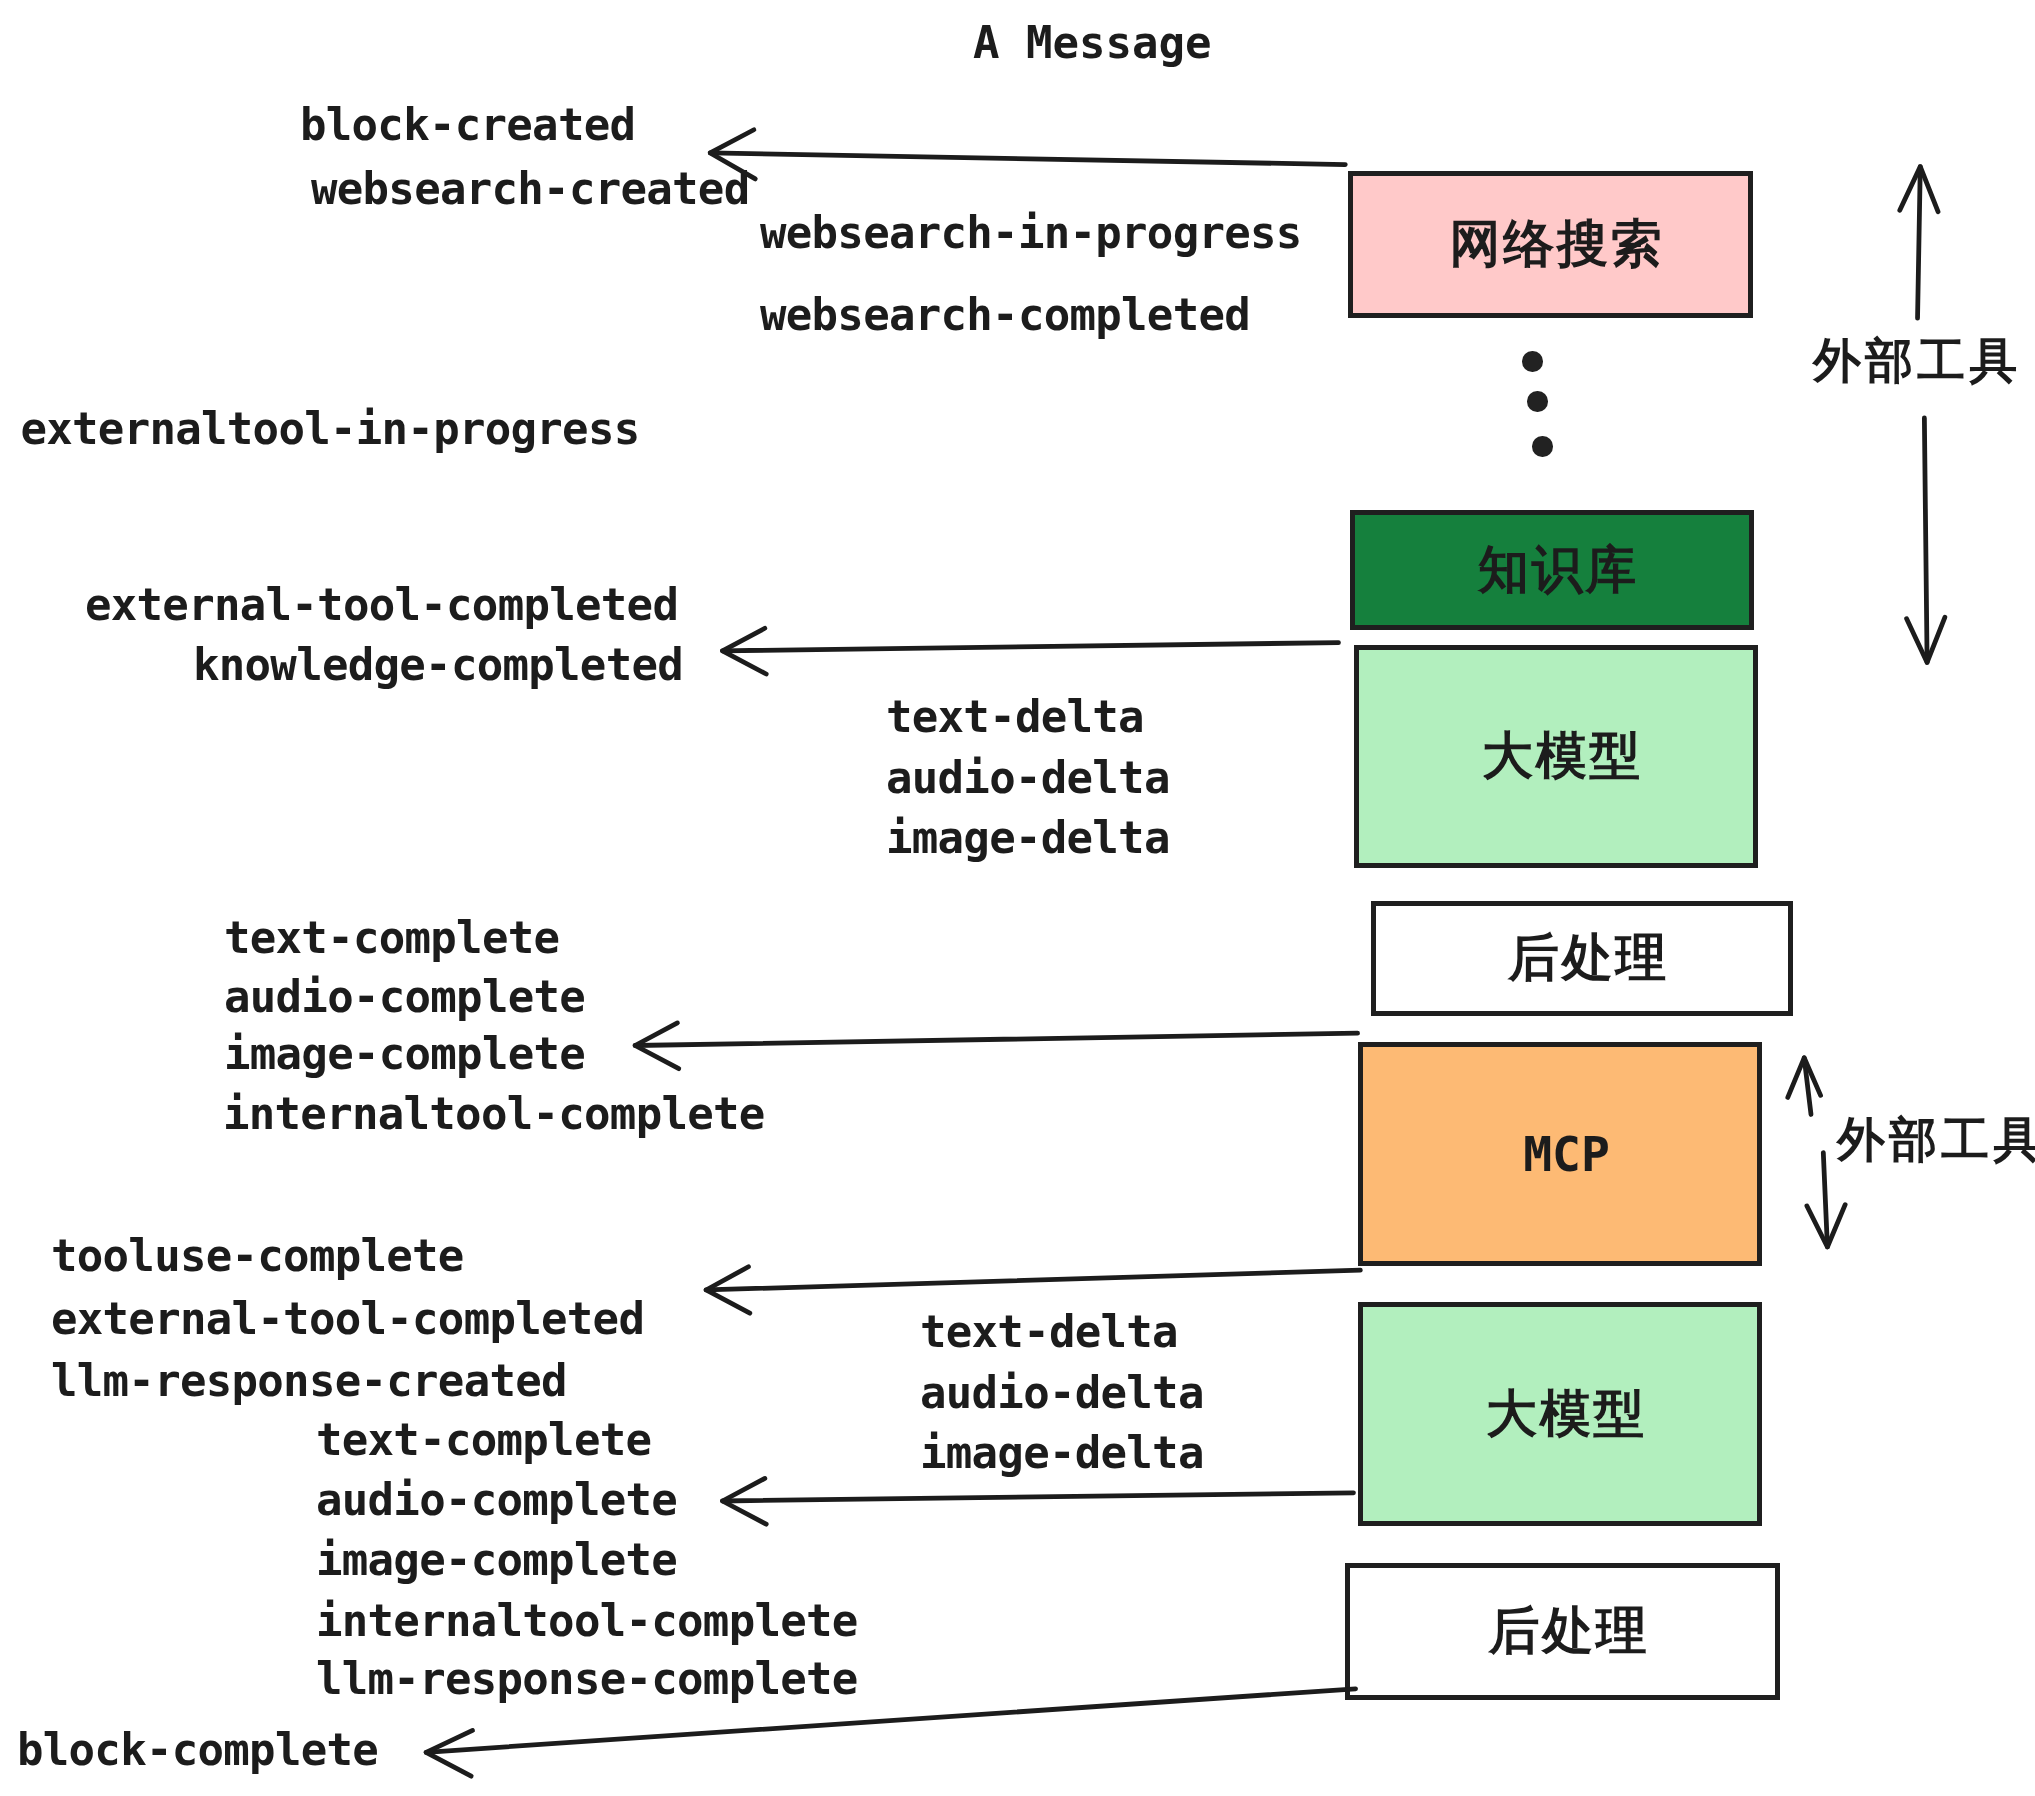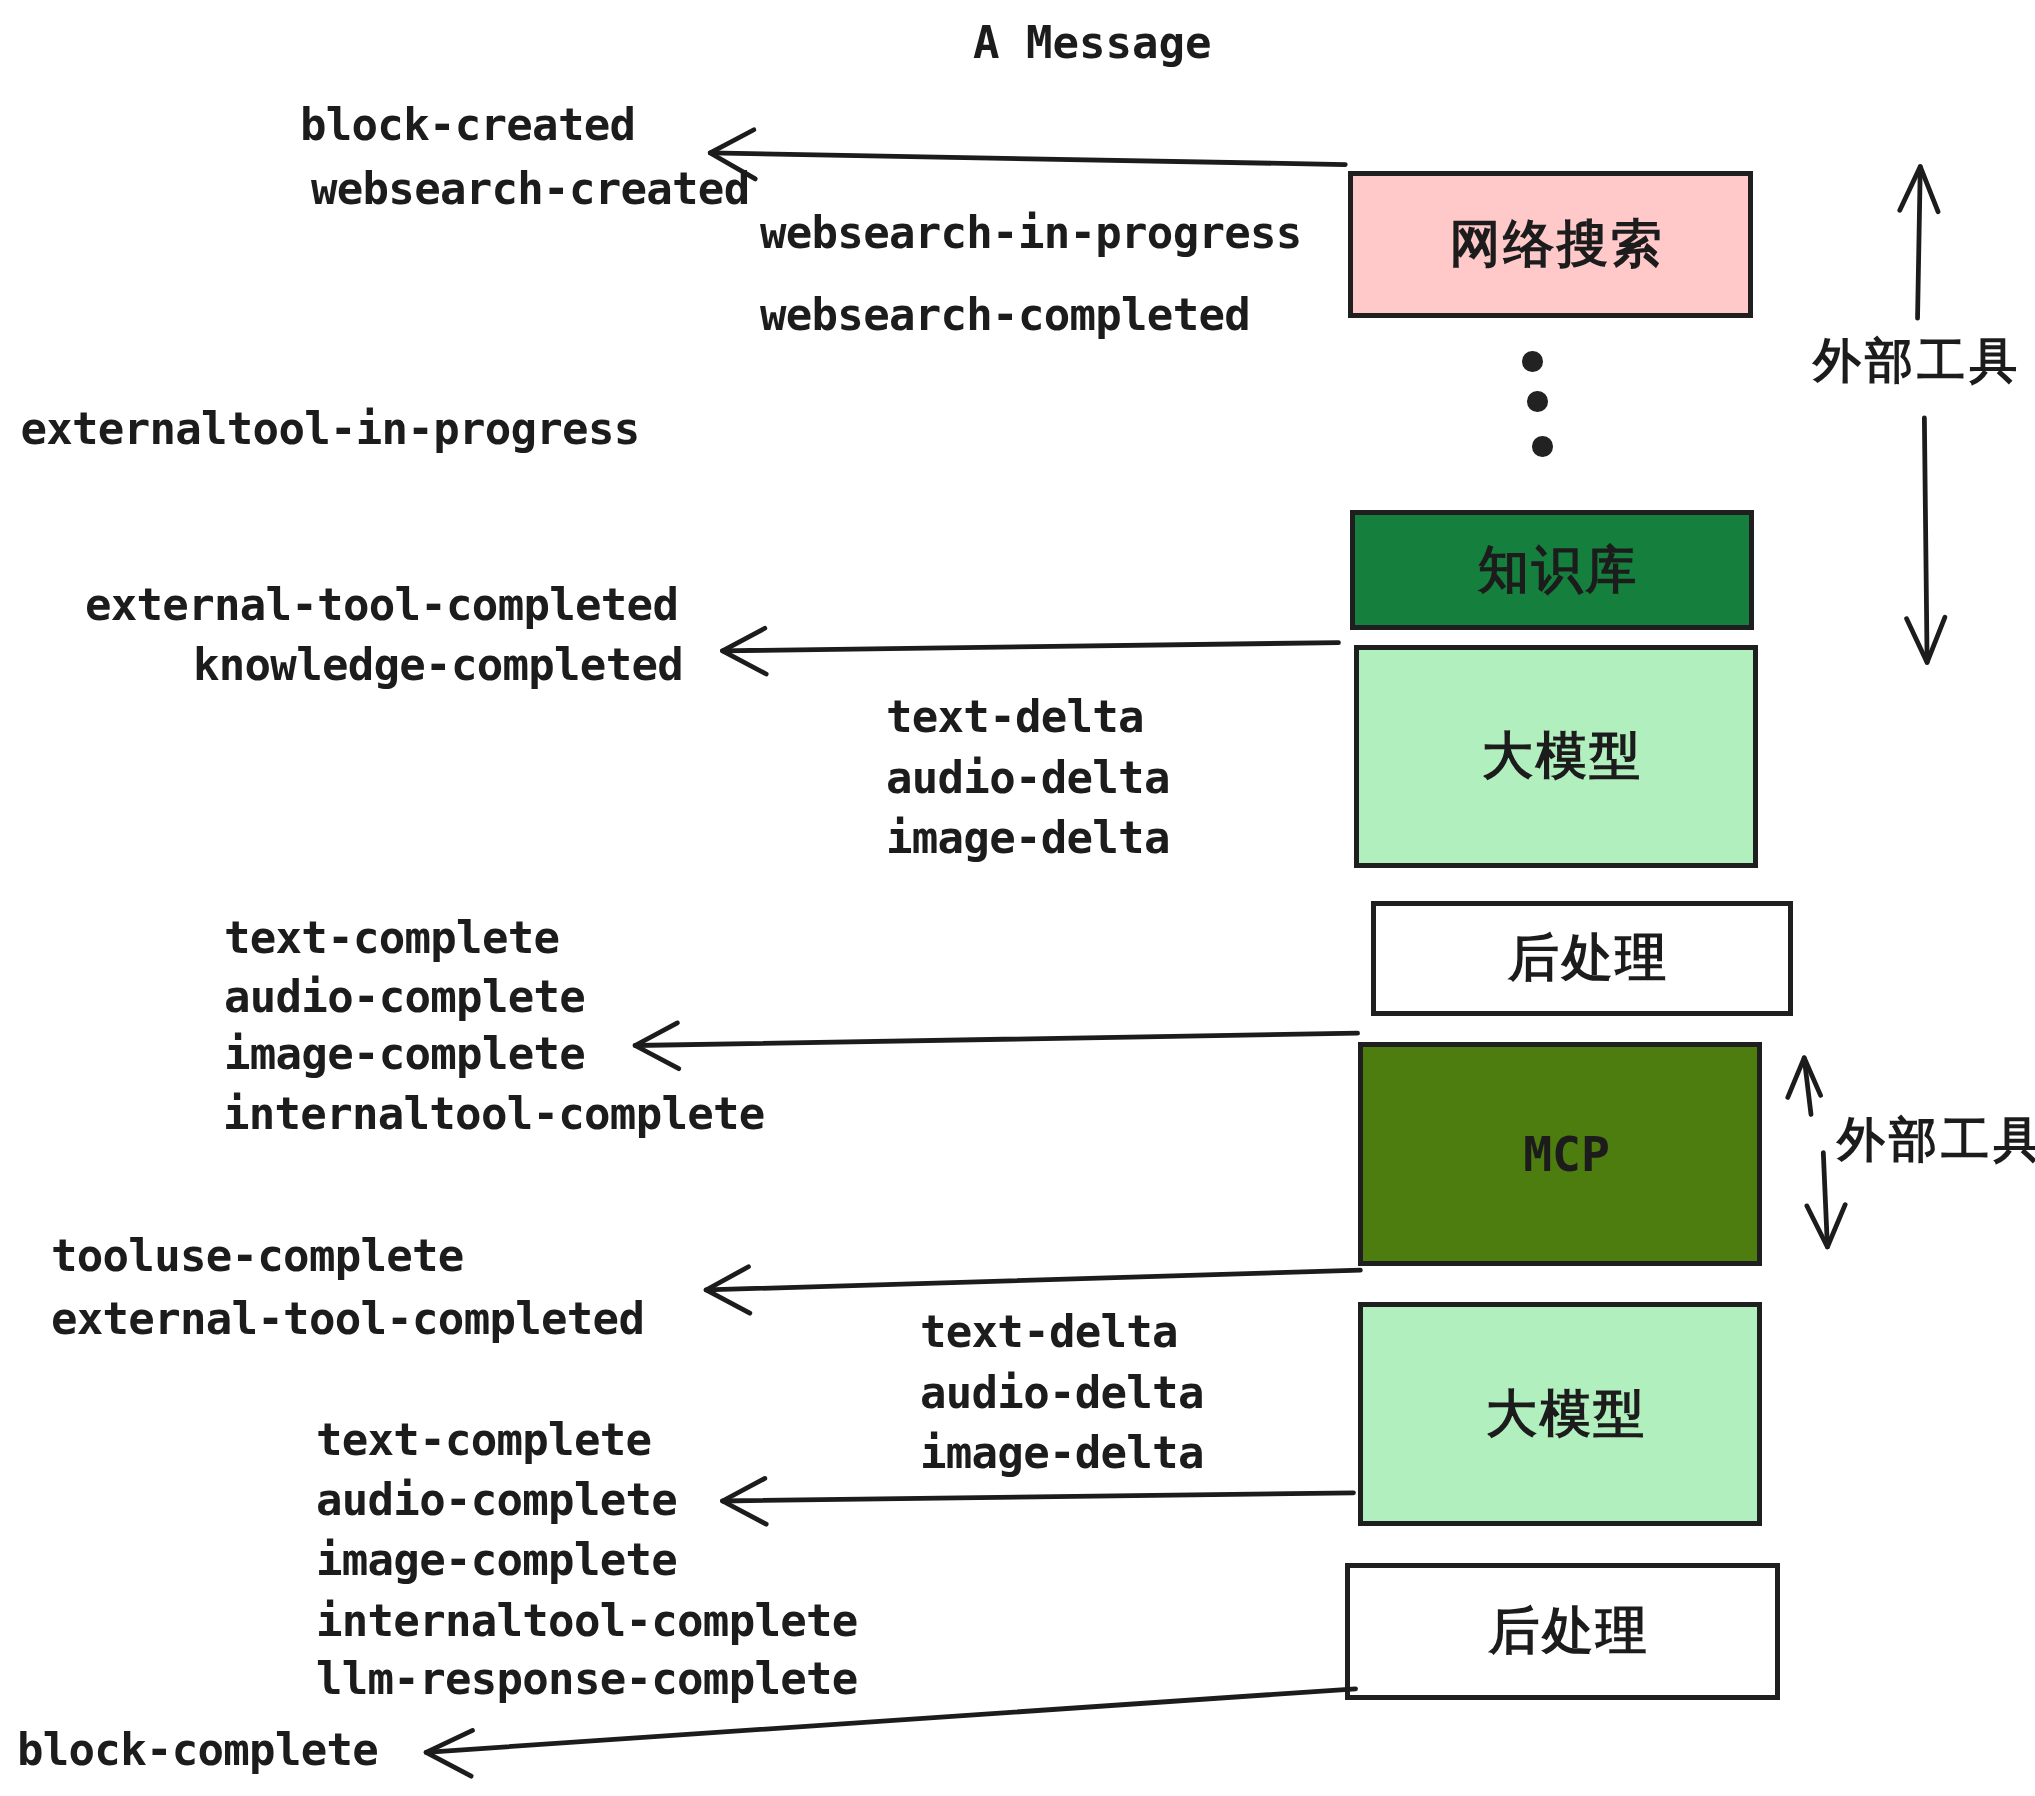--- a/index.html
+++ b/index.html
@@ -56,21 +56,21 @@
   </div>
 
   <div class="box" style="left:1354px;top:645px;width:404px;height:223px;background:#b2efbe;">
     <span class="boxlabel">大模型</span>
   </div>
 
   <div class="box" style="left:1371px;top:901px;width:422px;height:115px;background:#ffffff;">
     <span class="boxlabel">后处理</span>
   </div>
 
-  <div class="box" style="left:1358px;top:1042px;width:404px;height:224px;background:#4d7c0f;">
+  <div class="box" style="left:1358px;top:1042px;width:404px;height:224px;background:#fdba74;">
     <span class="mcplabel">MCP</span>
   </div>
 
   <div class="box" style="left:1358px;top:1302px;width:404px;height:224px;background:#b2efbe;">
     <span class="boxlabel">大模型</span>
   </div>
 
   <div class="box" style="left:1345px;top:1563px;width:435px;height:137px;background:#ffffff;">
     <span class="boxlabel">后处理</span>
   </div>
@@ -87,20 +87,21 @@
   <div class="ev" style="left:193px;top:642px;">knowledge-completed</div>
   <div class="ev" style="left:886px;top:694px;">text-delta</div>
   <div class="ev" style="left:886px;top:755px;">audio-delta</div>
   <div class="ev" style="left:886px;top:815px;">image-delta</div>
   <div class="ev" style="left:224px;top:915px;">text-complete</div>
   <div class="ev" style="left:224px;top:974px;">audio-complete</div>
   <div class="ev" style="left:224px;top:1031px;">image-complete</div>
   <div class="ev" style="left:223px;top:1091px;">internaltool-complete</div>
   <div class="ev" style="left:51px;top:1233px;">tooluse-complete</div>
   <div class="ev" style="left:51px;top:1296px;">external-tool-completed</div>
+  <div class="ev" style="left:51px;top:1358px;">llm-response-created</div>
   <div class="ev" style="left:920px;top:1309px;">text-delta</div>
   <div class="ev" style="left:920px;top:1370px;">audio-delta</div>
   <div class="ev" style="left:920px;top:1430px;">image-delta</div>
   <div class="ev" style="left:316px;top:1417px;">text-complete</div>
   <div class="ev" style="left:316px;top:1477px;">audio-complete</div>
   <div class="ev" style="left:316px;top:1537px;">image-complete</div>
   <div class="ev" style="left:316px;top:1598px;">internaltool-complete</div>
   <div class="ev" style="left:316px;top:1656px;">llm-response-complete</div>
   <div class="ev" style="left:17px;top:1727px;">block-complete</div>
 

